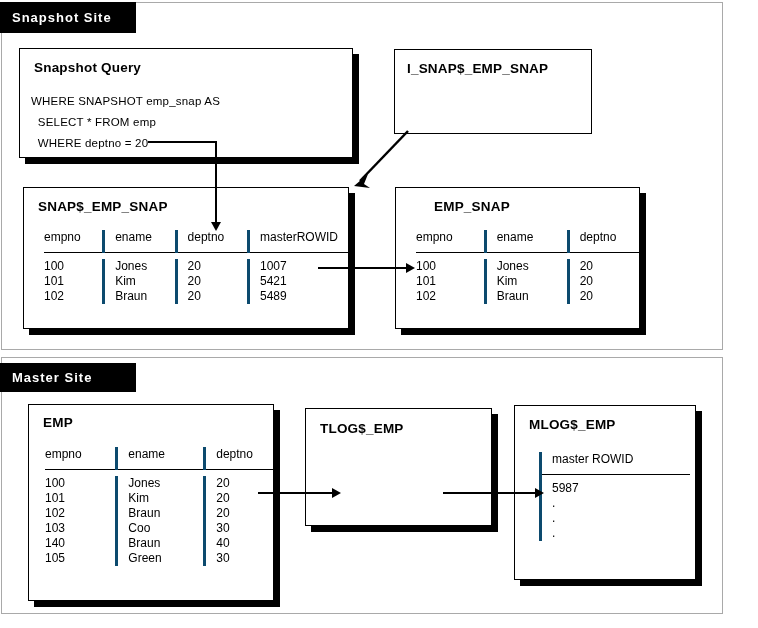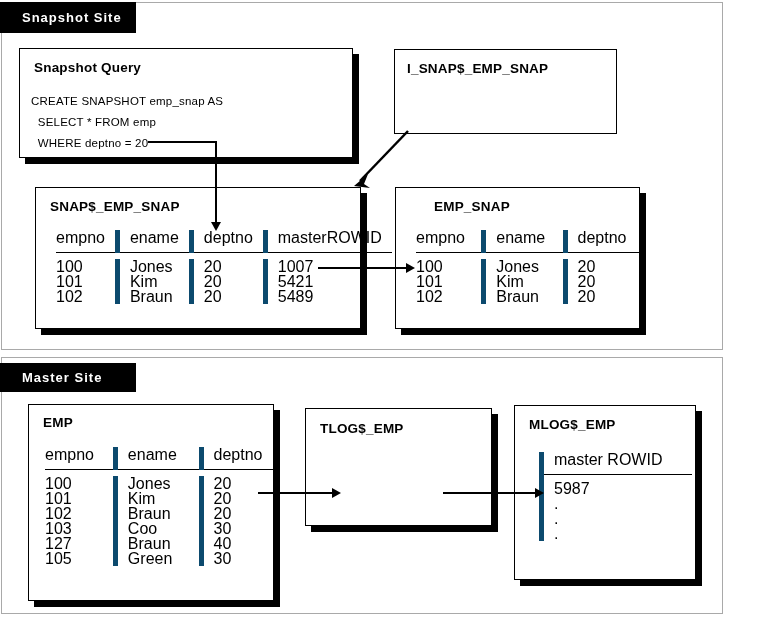--- a/index.html
+++ b/index.html
@@ -29,21 +29,21 @@
   
   .site-banner {
     position: absolute;
     background: #000000;
     color: #ffffff;
     font-weight: bold;
     font-size: 13px;
     letter-spacing: 1px;
     display: flex;
     align-items: center;
-    padding-left: 22px;
+    padding-left: 12px;
     box-sizing: border-box;
     font-family: "Liberation Sans", sans-serif;
   }
   #banner-snapshot { left: 0px; top: 2px;   width: 136px; height: 31px; }
   #banner-master   { left: 0px; top: 363px; width: 136px; height: 29px; }
 
   
   .box {
     position: absolute;
     background: #ffffff;
@@ -68,34 +68,34 @@
     font-size: 11.5px;
     color: #000000;
     white-space: pre;
     letter-spacing: 0.2px;
   }
 
   
   .tbl {
     position: absolute;
     border-collapse: collapse;
-    font-size: 16px;
+    font-size: 12px;
     color: #000000;
   }
   .tbl th, .tbl td {
     text-align: left;
     font-weight: normal;
     padding: 0 10px 0 0;
     white-space: nowrap;
     line-height: 15px;
     vertical-align: top;
   }
   .tbl th { padding-bottom: 7px; }
   .tbl tr.spacer td { height: 6px; padding: 0; line-height: 0; font-size: 0; }
-  .tbl td.col-sep, .tbl th.col-sep { border-left: 5px solid #0c4a6e; padding-left: 10px; }
+  .tbl td.col-sep, .tbl th.col-sep { border-left: 3px solid #0c4a6e; padding-left: 10px; }
   .tbl thead tr { border-bottom: 1px solid #000000; }
 
   
   .hline { position: absolute; background: #000000; height: 2px; z-index: 6; }
   .vline { position: absolute; background: #000000; width: 2px;  z-index: 6; }
   .arrowhead-right {
     position: absolute;
     width: 0; height: 0;
     border-top: 5px solid transparent;
     border-bottom: 5px solid transparent;
@@ -118,30 +118,30 @@
 <div id="root">
 
   <div class="panel" id="panel-snapshot"></div>
 
   <div class="site-banner" id="banner-snapshot">
     <span>Snapshot Site</span>
   </div>
 
   <div class="box shadowed" id="box-query" style="left:19px; top:48px; width:334px; height:110px;">
     <div class="box-title" style="left:14px; top:11px;text-align:center;">Snapshot Query</div>
-    <div class="code-line" style="left:11px; top:46px;">CREATE SNAPSHOT emp_snap AS</div>
+    <div class="code-line" style="left:11px; top:46px;">WHERE SNAPSHOT emp_snap AS</div>
     <div class="code-line" style="left:11px; top:67px;">  SELECT * FROM emp</div>
     <div class="code-line" style="left:11px; top:88px;">  WHERE deptno = 20</div>
   </div>
 
-  <div class="box" id="box-index" style="left:394px; top:49px; width:223px; height:85px;">
+  <div class="box" id="box-index" style="left:394px; top:49px; width:198px; height:85px;">
     <div class="box-title" style="left:12px; top:11px;">I_SNAP$_EMP_SNAP</div>
   </div>
 
-  <div class="box shadowed" id="box-snap" style="left:35px; top:187px; width:326px; height:142px;">
+  <div class="box shadowed" id="box-snap" style="left:23px; top:187px; width:326px; height:142px;">
     <div class="box-title" style="left:14px; top:11px;">SNAP$_EMP_SNAP</div>
     <table class="tbl" style="left:20px; top:42px;">
       <thead>
         <tr>
           <th style="width:72px;">empno</th>
           <th class="col-sep" style="width:76px;">ename</th>
           <th class="col-sep" style="width:76px;">deptno</th>
           <th class="col-sep">masterROWID</th>
         </tr>
       </thead>
@@ -250,21 +250,21 @@
           <td>102</td>
           <td class="col-sep">Braun</td>
           <td class="col-sep">20</td>
         </tr>
         <tr>
           <td>103</td>
           <td class="col-sep">Coo</td>
           <td class="col-sep">30</td>
         </tr>
         <tr>
-          <td>127</td>
+          <td>140</td>
           <td class="col-sep">Braun</td>
           <td class="col-sep">40</td>
         </tr>
         <tr>
           <td>105</td>
           <td class="col-sep">Green</td>
           <td class="col-sep">30</td>
         </tr>
       </tbody>
     </table>

